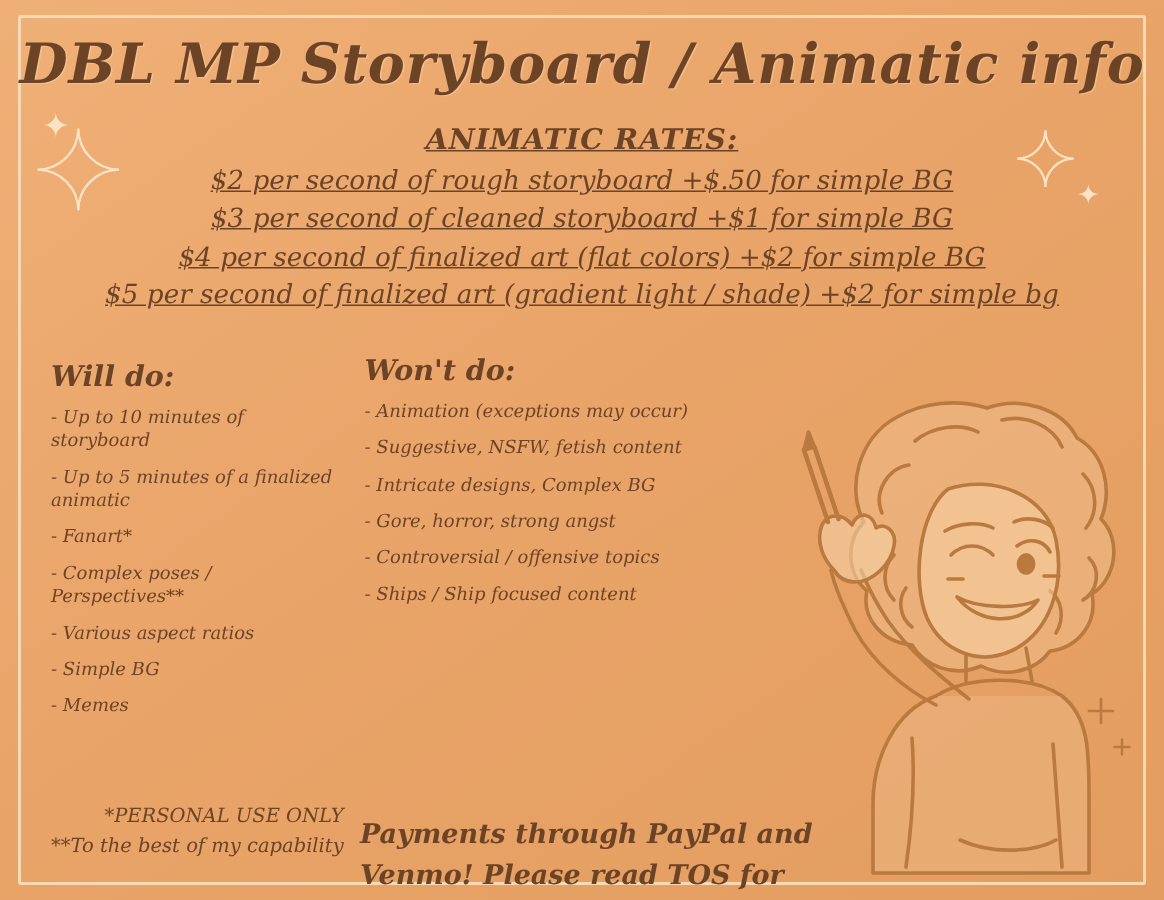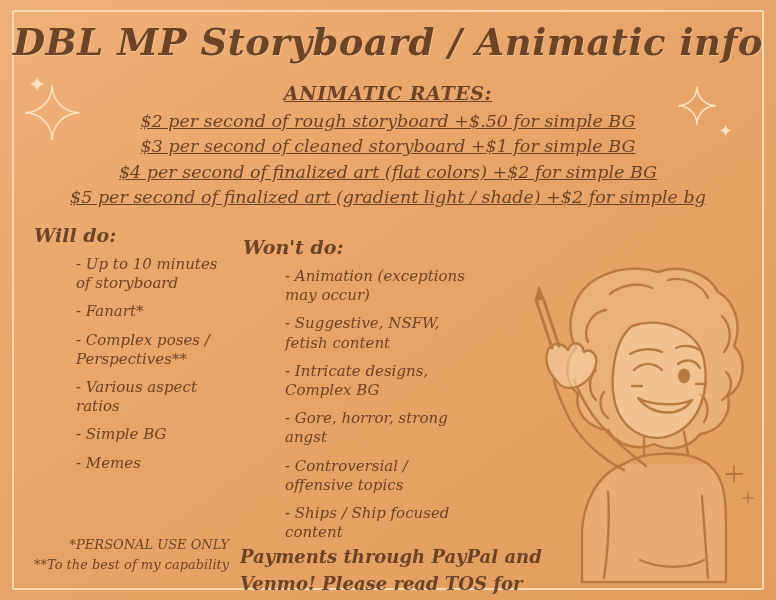--- a/index.html
+++ b/index.html
@@ -80,33 +80,32 @@
     color: #6d4326;
     font-style: italic;
   }
   .col-heading {
     font-size: 19px;
     font-weight: bold;
     margin-bottom: 9px;
   }
   .col li {
     list-style: none;
-    font-size: 15px;
+    font-size: 12px;
     line-height: 1.28;
     margin-bottom: 9px;
-    margin-left: 42px;
   }
   .col ul {
     margin: 0;
     padding: 0;
   }
 
   #will-do {
     left: 34px;
-    top: 224px;
+    top: 240px;
     width: 190px;
   }
   #wont-do {
     left: 243px;
     top: 236px;
     width: 235px;
   }
 
   
   .footnotes {
@@ -180,20 +179,21 @@
     <div class="rate-line">$2 per second of rough storyboard +$.50 for simple BG</div>
     <div class="rate-line">$3 per second of cleaned storyboard +$1 for simple BG</div>
     <div class="rate-line">$4 per second of finalized art (flat colors) +$2 for simple BG</div>
     <div class="rate-line">$5 per second of finalized art (gradient light / shade) +$2 for simple bg</div>
   </div>
 
   <div class="col" id="will-do">
     <div class="col-heading">Will do:</div>
     <ul>
       <li>- Up to 10 minutes of storyboard</li>
+      <li>- Up to 5 minutes of a finalized animatic</li>
       <li>- Fanart*</li>
       <li>- Complex poses / Perspectives**</li>
       <li>- Various aspect ratios</li>
       <li>- Simple BG</li>
       <li>- Memes</li>
     </ul>
   </div>
 
   <div class="col" id="wont-do">
     <div class="col-heading">Won't do:</div>

